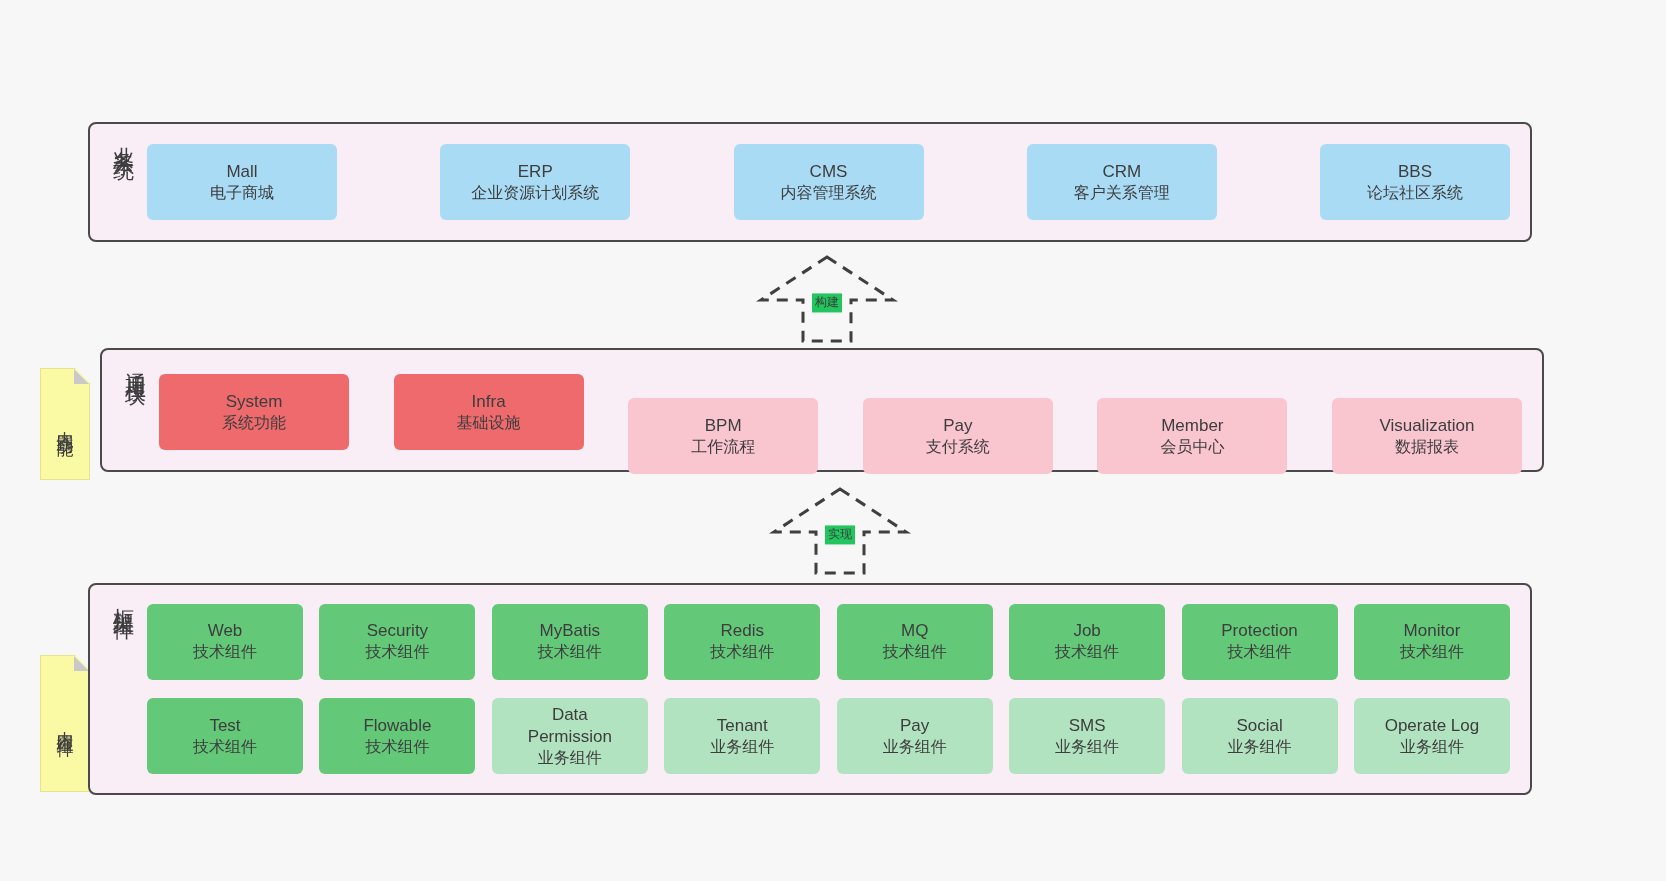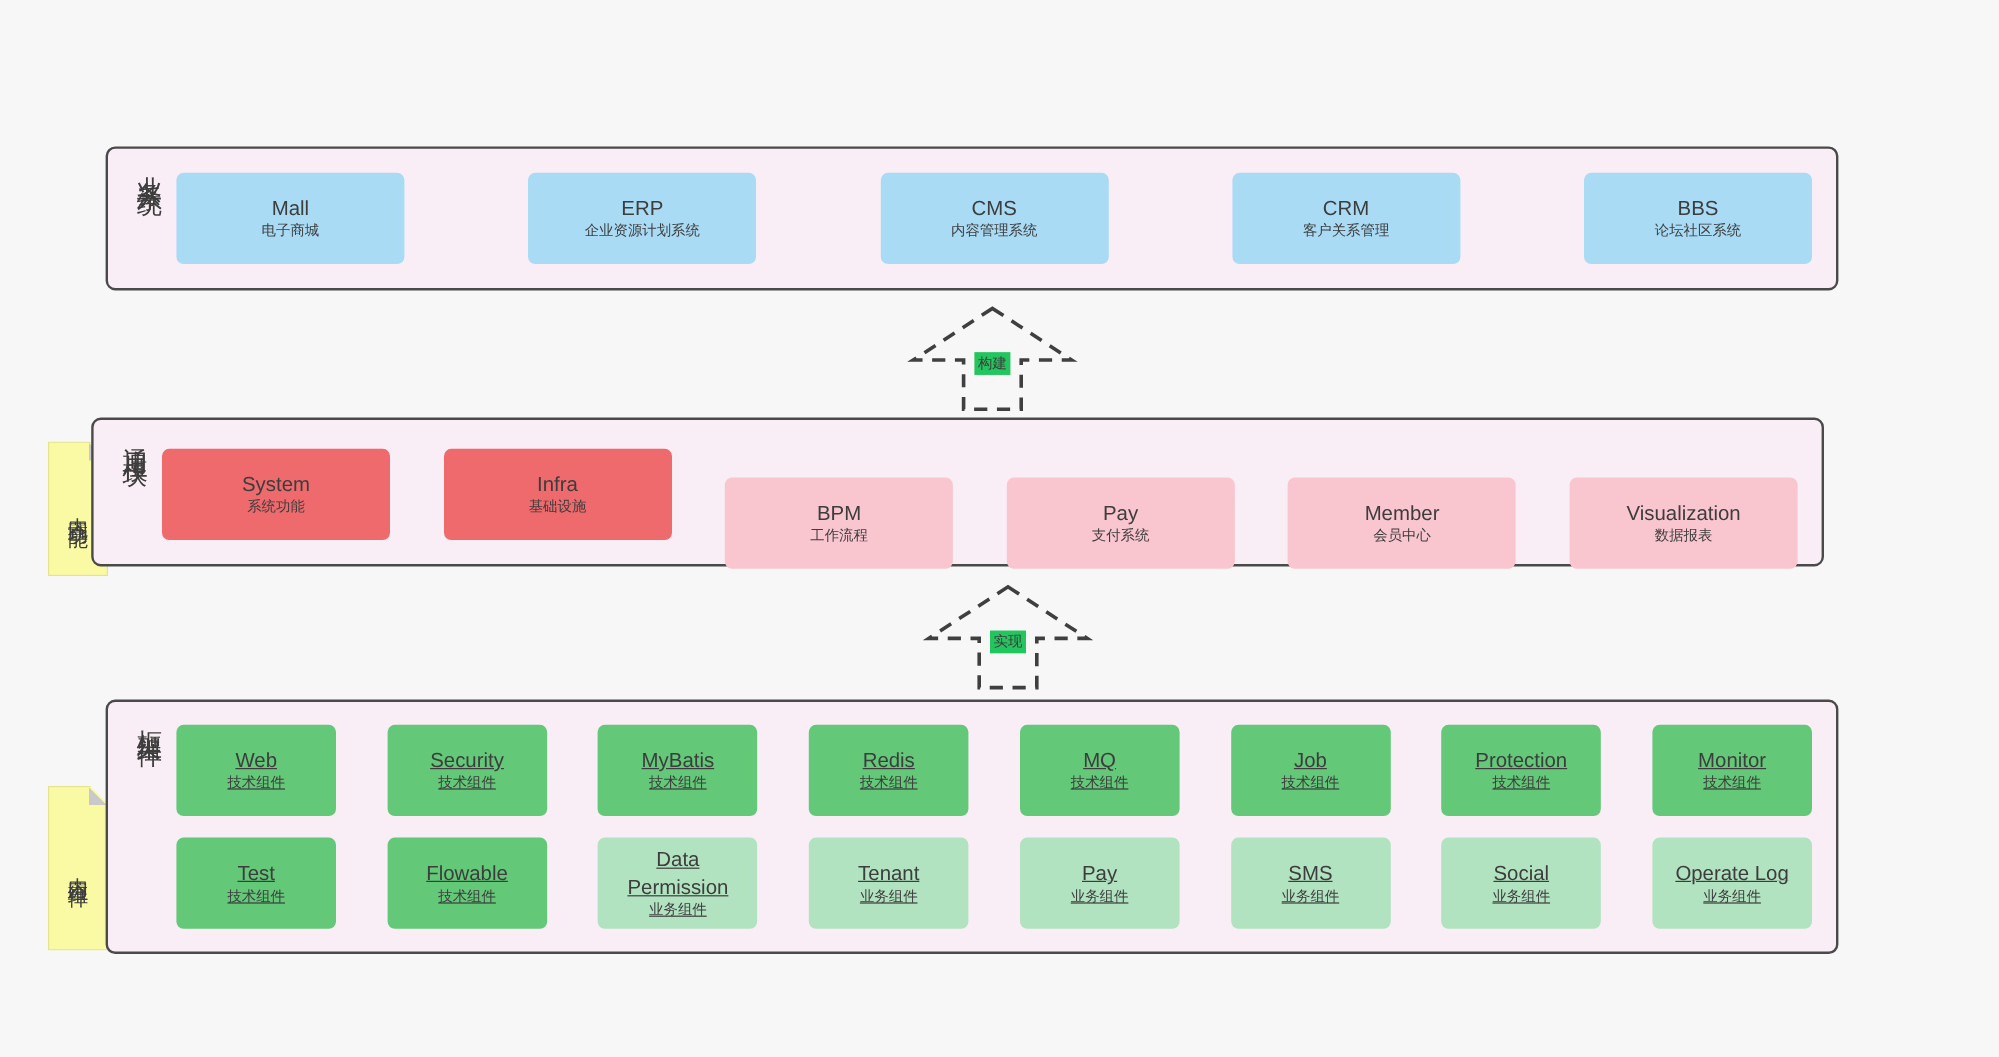--- a/index.html
+++ b/index.html
@@ -18,21 +18,21 @@
     position:absolute;
     background:#f9eef6;
     border:2px solid #4a4a4a;
     border-radius:8px;
     box-sizing:border-box;
     display:flex;
     align-items:stretch;
     z-index:2;
   }
   #sec-business{left:88px;top:122px;width:1444px;height:120px;}
-  #sec-modules {left:76px;top:348px;width:1444px;height:124px;}
+  #sec-modules {left:100px;top:348px;width:1444px;height:124px;}
   #sec-components{left:88px;top:583px;width:1444px;height:212px;}
 
   .vlabel{
     writing-mode:vertical-rl;
     text-orientation:upright;
     font-size:21px;
     letter-spacing:4px;
     line-height:1;
     padding:6px 0 0 0;
     margin-left:14px;
@@ -62,23 +62,23 @@
     border-radius:6px;
     display:flex;
     flex-direction:column;
     align-items:center;
     justify-content:center;
     text-align:center;
     line-height:1.3;
     flex:0 0 auto;
   }
   .box .title{font-size:17px;display:inline-block;max-width:122px;}
-  .box .subtitle{font-size:12px;}
+  .box .subtitle{font-size:16px;}
   .w-wide{width:190px;}
-  .w-narrow{width:133px;text-decoration:underline;}
+  .w-narrow{width:156px;}
   .v-blue{background:#a9dbf5;}
   .v-red{background:#ef6a6d;}
   .v-pink{background:#f9c5cf;margin-top:48px;}
   .v-green{background:#63c878;}
   .v-light-green{background:#b2e3c0;}
 
   
   .note{
     position:absolute;
     width:50px;

